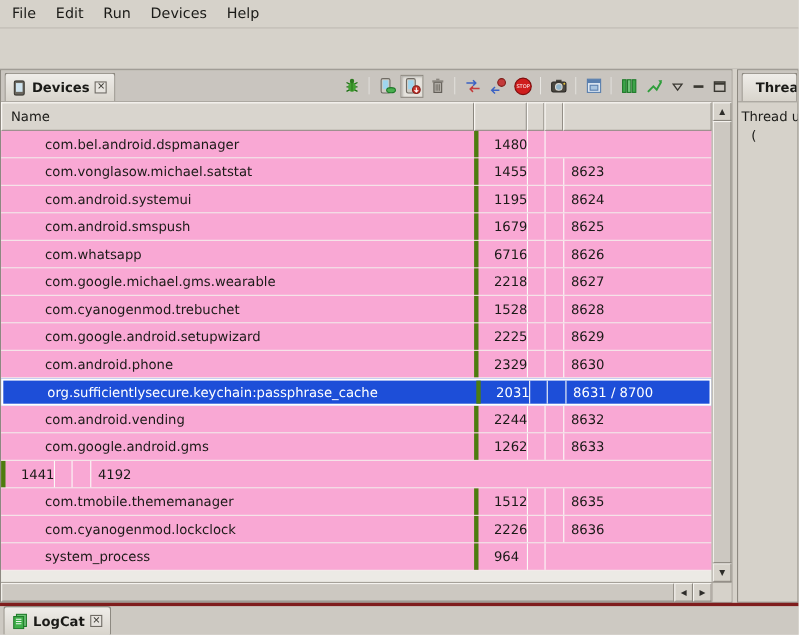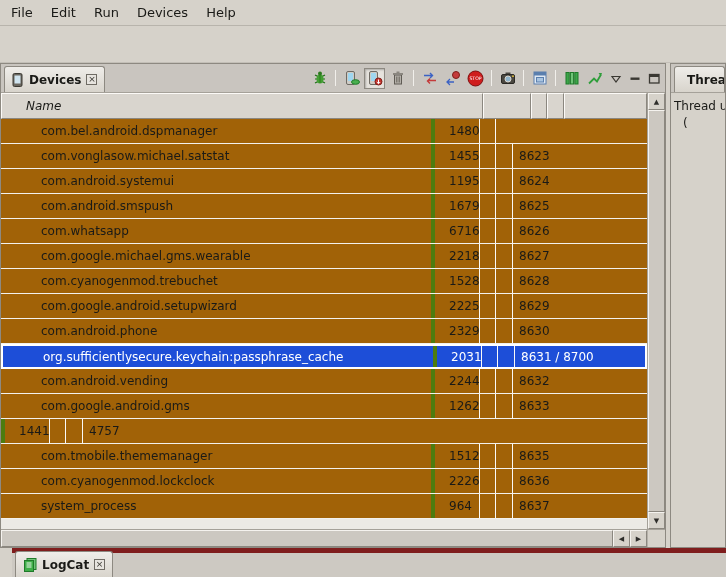--- a/index.html
+++ b/index.html
@@ -57,30 +57,30 @@
   .flat-btn { width: 17px; height: 17px; display: flex; align-items: center; justify-content: center; }
 
   
   .panel-body { flex: 1; display: flex; min-height: 0; }
   .table-col { flex: 1; display: flex; flex-direction: column; min-width: 0; background: #eceae5; }
   .thead { height: 26px; display: flex; flex: none; }
   .hcell {
     background: #d9d5ce; border: 1px solid; border-color: #fcfaf7 #8b877f #8b877f #fcfaf7;
     display: flex; align-items: center; font-size: 12px;
   }
-  .h-name { width: 482px; padding-left: 24px; font-style: italic; }
+  .h-name { width: 430px; padding-left: 8px; }
   .h-pid { width: 48px; }
   .h-a { width: 16px; }
   .h-b { width: 17px; }
   .h-port { flex: 1; }
 
   .rows { flex: none; }
   .row {
     height: 25px; display: flex; align-items: center;
-    background: #a16207; border-bottom: 1px solid #f3f1ed;
+    background: #f9a8d4; border-bottom: 1px solid #f3f1ed;
   }
   .cell { height: 100%; display: flex; align-items: center; overflow: hidden; white-space: nowrap; }
   .c-name { width: 430px; padding-left: 40px; }
   .c-pid  { width: 48px; padding-left: 14px; border-left: 4px solid #4d7c0f; }
   .c-a    { width: 16px; border-left: 1px solid #fbfaf7; }
   .c-b    { width: 17px; border-left: 1px solid #fbfaf7; }
   .c-port { flex: 1; padding-left: 6px; border-left: 1px solid #fbfaf7; }
   .row.selected {
     background: #1d4ed8; color: #ffffff;
     border: 2px solid #ffffff;
@@ -103,21 +103,21 @@
   .hscroll-row { height: 18px; flex: none; display: flex; border-top: 1px solid #a5a199; }
   .hscroll { flex: 1; display: flex; background: #d7d4cd; }
   .h-thumb { flex: 1; background: #ccc8c1; border: 1px solid; border-color: #f5f3ef #8b877f #8b877f #f5f3ef; }
   .sb-corner { width: 18px; background: #d6d2ca; border-left: 1px solid #b5b1a9; }
 
   
   .threads-content { padding: 5px 3px; font-size: 12px; line-height: 17px; overflow: hidden; white-space: nowrap; }
   .threads-line2 { padding-left: 9px; }
 
   
-  .bottombar { height: 29px; flex: none; background: #cdc9c2; border-top: 5px solid #7f1d1d; display: flex; align-items: flex-end; margin-left: 12px; }
+  .bottombar { height: 29px; flex: none; background: #cdc9c2; border-top: 3px solid #7f1d1d; display: flex; align-items: flex-end; }
 </style>
 </head>
 <body>
 
 <div class="window">
 
   <div class="menubar">
 
       <div class="menu-item">File</div>
 
@@ -351,21 +351,21 @@
                 <div class="cell c-pid">12623</div>
                 <div class="cell c-a"></div>
                 <div class="cell c-b"></div>
                 <div class="cell c-port">8633</div>
               </div>
 
               <div class="row">
                 <div class="cell c-pid">14411</div>
                 <div class="cell c-a"></div>
                 <div class="cell c-b"></div>
-                <div class="cell c-port">4757</div>
+                <div class="cell c-port">4192</div>
               </div>
 
               <div class="row">
                 <div class="cell c-name">com.tmobile.thememanager</div>
                 <div class="cell c-pid">1512</div>
                 <div class="cell c-a"></div>
                 <div class="cell c-b"></div>
                 <div class="cell c-port">8635</div>
               </div>
 
@@ -375,21 +375,20 @@
                 <div class="cell c-a"></div>
                 <div class="cell c-b"></div>
                 <div class="cell c-port">8636</div>
               </div>
 
               <div class="row">
                 <div class="cell c-name">system_process</div>
                 <div class="cell c-pid">964</div>
                 <div class="cell c-a"></div>
                 <div class="cell c-b"></div>
-                <div class="cell c-port">8637</div>
               </div>
             </div>
 
           <div class="filler"></div>
         </div>
 
         <div class="vscroll">
           <div class="sb-btn">
               <span>▲</span>
             </div>

